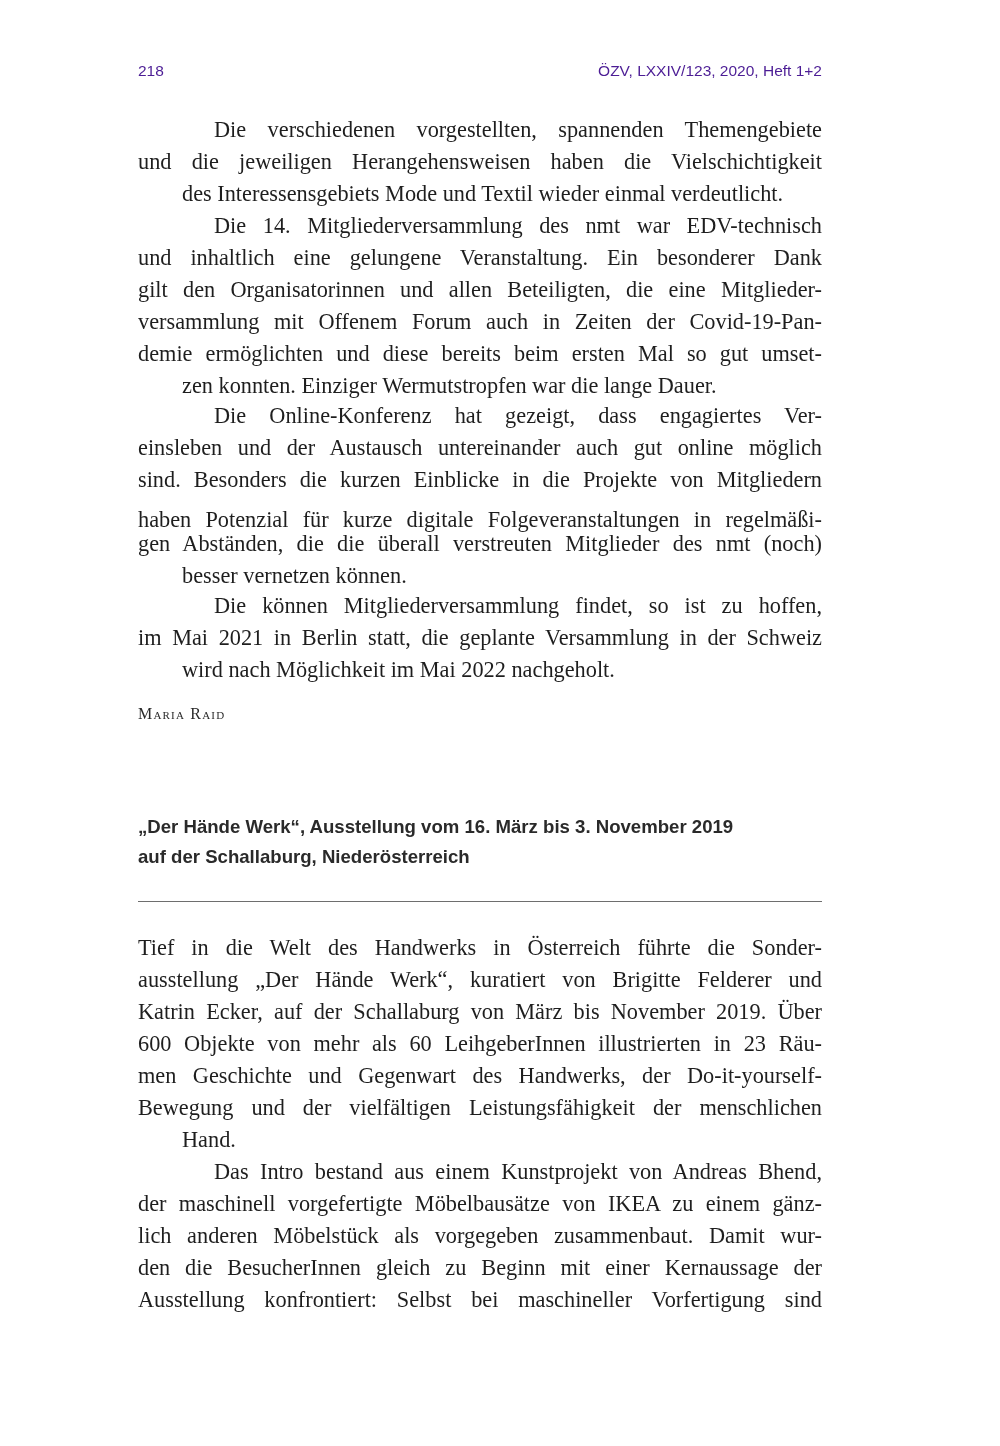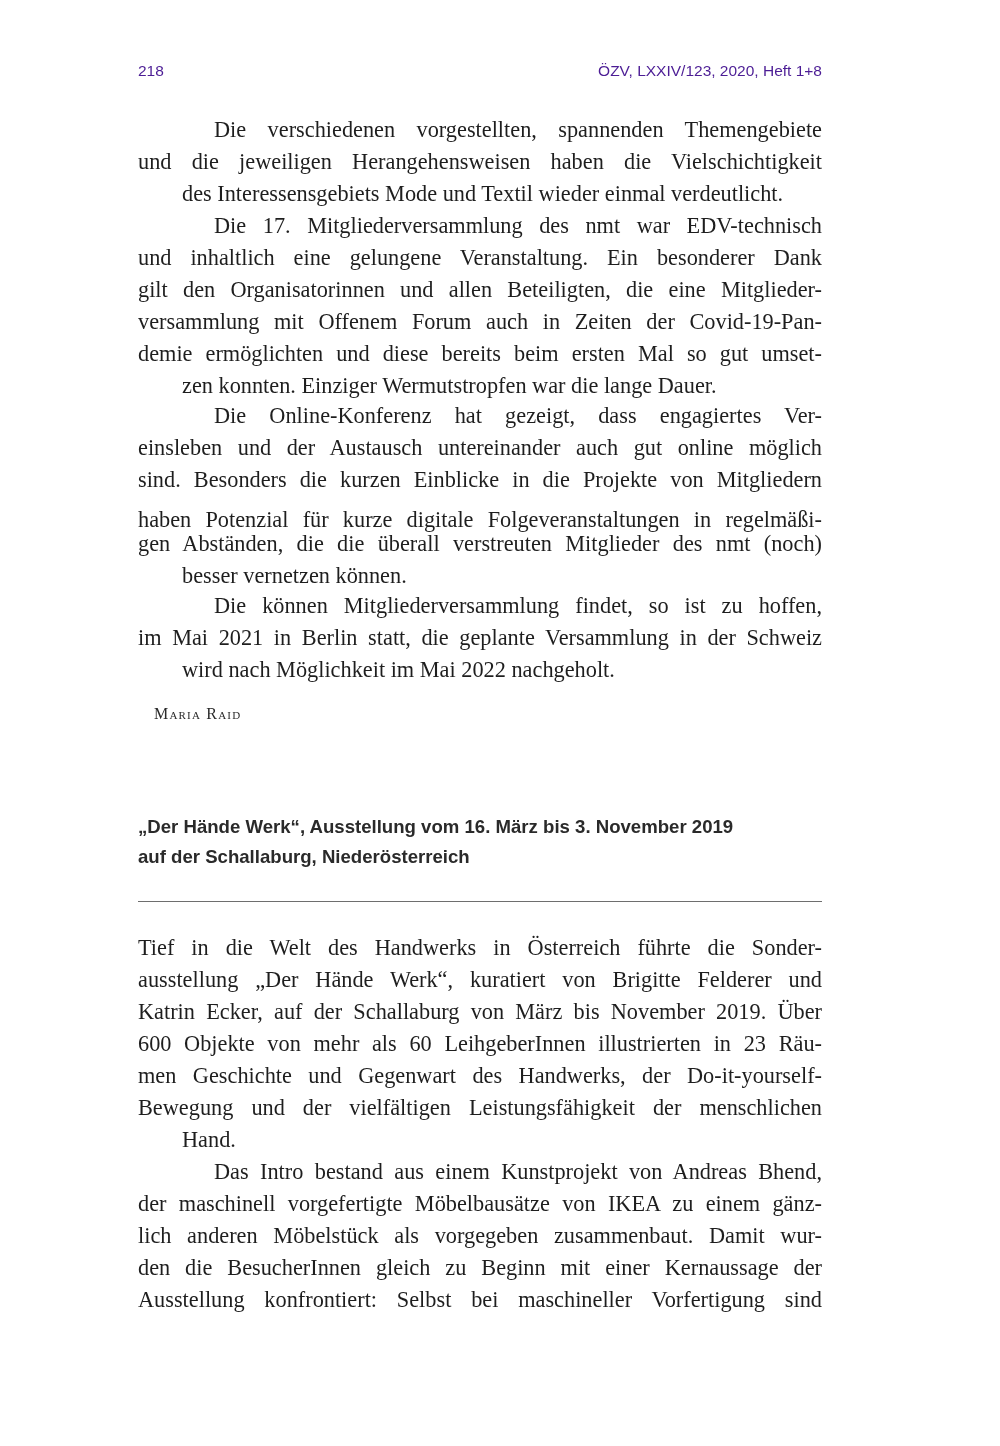--- a/index.html
+++ b/index.html
@@ -7,43 +7,43 @@
   .running-head { position: absolute; top: 62px; left: 138px; width: 684px; height: 24px;
     font-family: "Liberation Sans", sans-serif; font-size: 15.5px; color: #4c1d95; }
   .running-head .page-no { position: absolute; left: 0; top: 0; }
   .running-head .journal { position: absolute; right: 0; top: 0; }
   .body-text { position: absolute; left: 138px; width: 684px;
     font-family: "Liberation Serif", serif; font-size: 22.3px; color: #1e1e1e; }
   .line { position: absolute; left: 0; width: 684px; height: 31px; line-height: 31px; white-space: nowrap;
     text-align: justify; text-align-last: justify; }
   .line.last { text-align-last: left; margin-left: 44px; }
   .line.indent { left: 76px; width: 608px; }
-  .author { position: absolute; left: 154px; top: 705px; font-family: "Liberation Serif", serif;
+  .author { position: absolute; left: 138px; top: 705px; font-family: "Liberation Serif", serif;
     font-size: 16px; letter-spacing: 1.2px; font-variant: small-caps; color: #2a2a2a; text-align: center; }
   .article-heading { position: absolute; left: 138px; top: 812px; width: 684px;
     font-family: "Liberation Sans", sans-serif; font-weight: bold; font-size: 18.6px; color: #2a2a2a; }
   .article-heading .hl { position: absolute; left: 0; height: 30px; line-height: 30px; white-space: nowrap; }
   .rule { position: absolute; left: 138px; top: 901px; width: 684px; height: 0; border-top: 1.3px solid #6e6e6e; }
 </style>
 </head>
 <body>
 
 <div class="running-head">
   <span class="page-no">218</span>
-  <span class="journal">ÖZV, LXXIV/123, 2020, Heft 1+8</span>
+  <span class="journal">ÖZV, LXXIV/123, 2020, Heft 1+2</span>
 </div>
 
 <div class="body-text" style="top:114px">
   <div class="line indent" style="top:0px">Die verschiedenen vorgestellten, spannenden Themengebiete</div>
   <div class="line" style="top:32px">und die jeweiligen Herangehensweisen haben die Vielschichtigkeit</div>
   <div class="line last" style="top:64px">des Interessensgebiets Mode und Textil wieder einmal verdeutlicht.</div>
 </div>
 
 <div class="body-text" style="top:210px">
-  <div class="line indent" style="top:0px">Die 17. Mitgliederversammlung des nmt war EDV-technisch</div>
+  <div class="line indent" style="top:0px">Die 14. Mitgliederversammlung des nmt war EDV-technisch</div>
   <div class="line" style="top:32px">und inhaltlich eine gelungene Veranstaltung. Ein besonderer Dank</div>
   <div class="line" style="top:64px">gilt den Organisatorinnen und allen Beteiligten, die eine Mitglieder-</div>
   <div class="line" style="top:96px">versammlung mit Offenem Forum auch in Zeiten der Covid-19-Pan-</div>
   <div class="line" style="top:128px">demie ermöglichten und diese bereits beim ersten Mal so gut umset-</div>
   <div class="line last" style="top:160px">zen konnten. Einziger Wermutstropfen war die lange Dauer.</div>
 </div>
 
 <div class="body-text" style="top:400px">
   <div class="line indent" style="top:0px">Die Online-Konferenz hat gezeigt, dass engagiertes Ver-</div>
   <div class="line" style="top:32px">einsleben und der Austausch untereinander auch gut online möglich</div>

